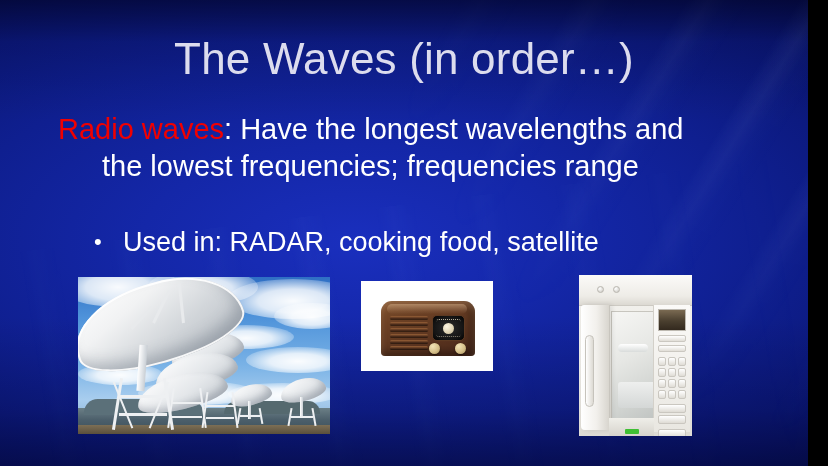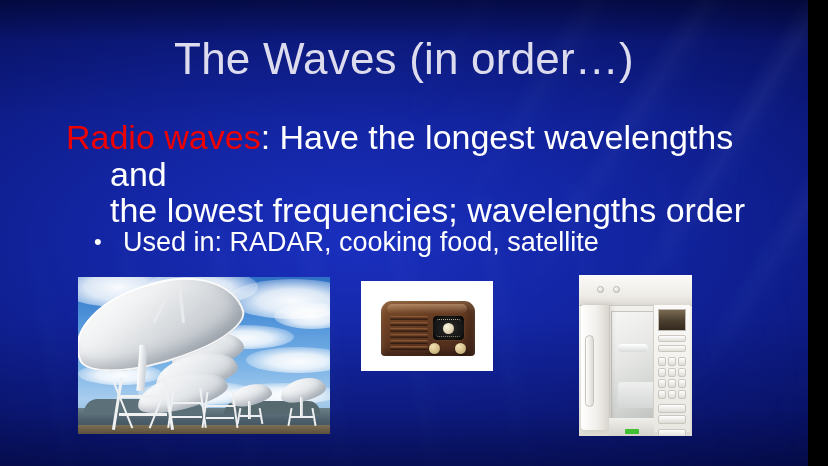--- a/index.html
+++ b/index.html
@@ -107,23 +107,23 @@
 
   .body-block {
     position: absolute;
     left: 50px;
     top: 103px;
     width: 740px;
   }
 
   .lead {
     color: #ffffff;
-    font-size: 34px;
+    font-size: 29px;
     line-height: 36.5px;
-    margin: 16px;
+    margin: 8px;
     text-indent: 0;
   }
   .lead .hang {
     display: block;
     padding-left: 44px;
     text-indent: -44px;
   }
   .lead-cont {
     display: block;
     padding-left: 44px;
@@ -505,21 +505,21 @@
   <div class="bg-base"></div>
   <div class="bg-rays"></div>
   <div class="bg-rays2"></div>
   <div class="bg-vert"></div>
 
   <div class="slide-title">The Waves (in order…)</div>
 
   <div class="body-block">
     <p class="lead">
       <span class="hang"><span class="kw-red">Radio waves</span><span>: Have the longest wavelengths and</span></span>
-      <span class="lead-cont">the lowest frequencies; wavelengths order</span>
+      <span class="lead-cont">the lowest frequencies; frequencies range</span>
     </p>
   </div>
 
   <div class="bullet">
     <span class="dot">•</span>
     <span class="btext">Used in: RADAR, cooking food, satellite</span>
   </div>
 
   <div class="pic" id="pic-dish">
     <div class="sky"></div>

